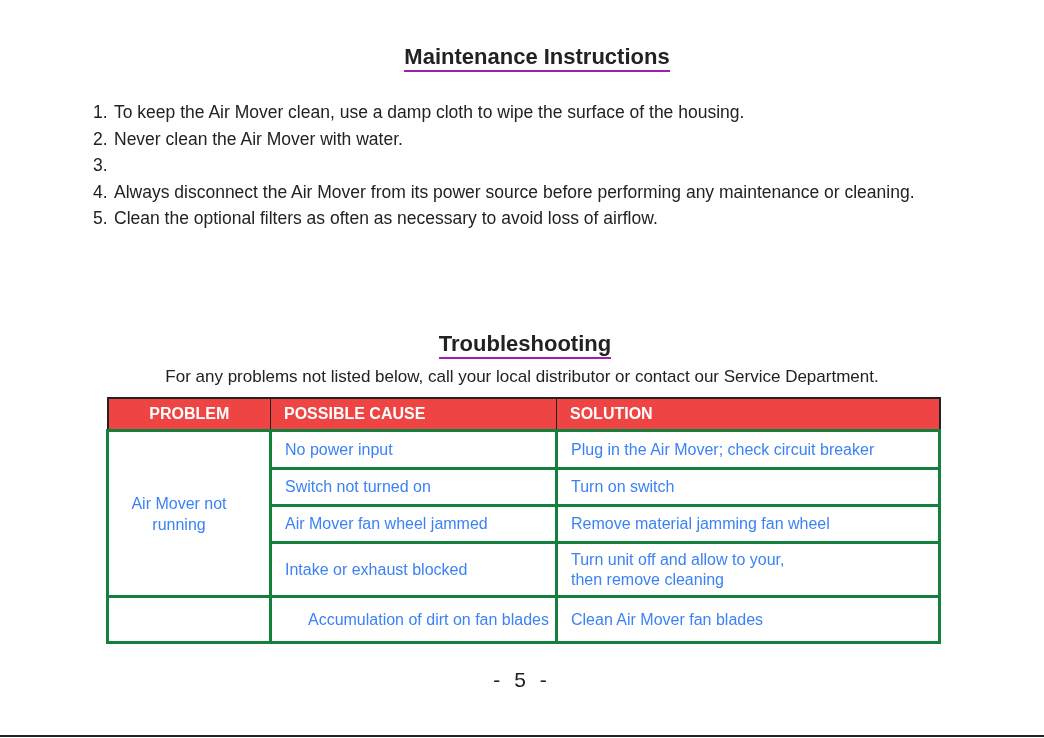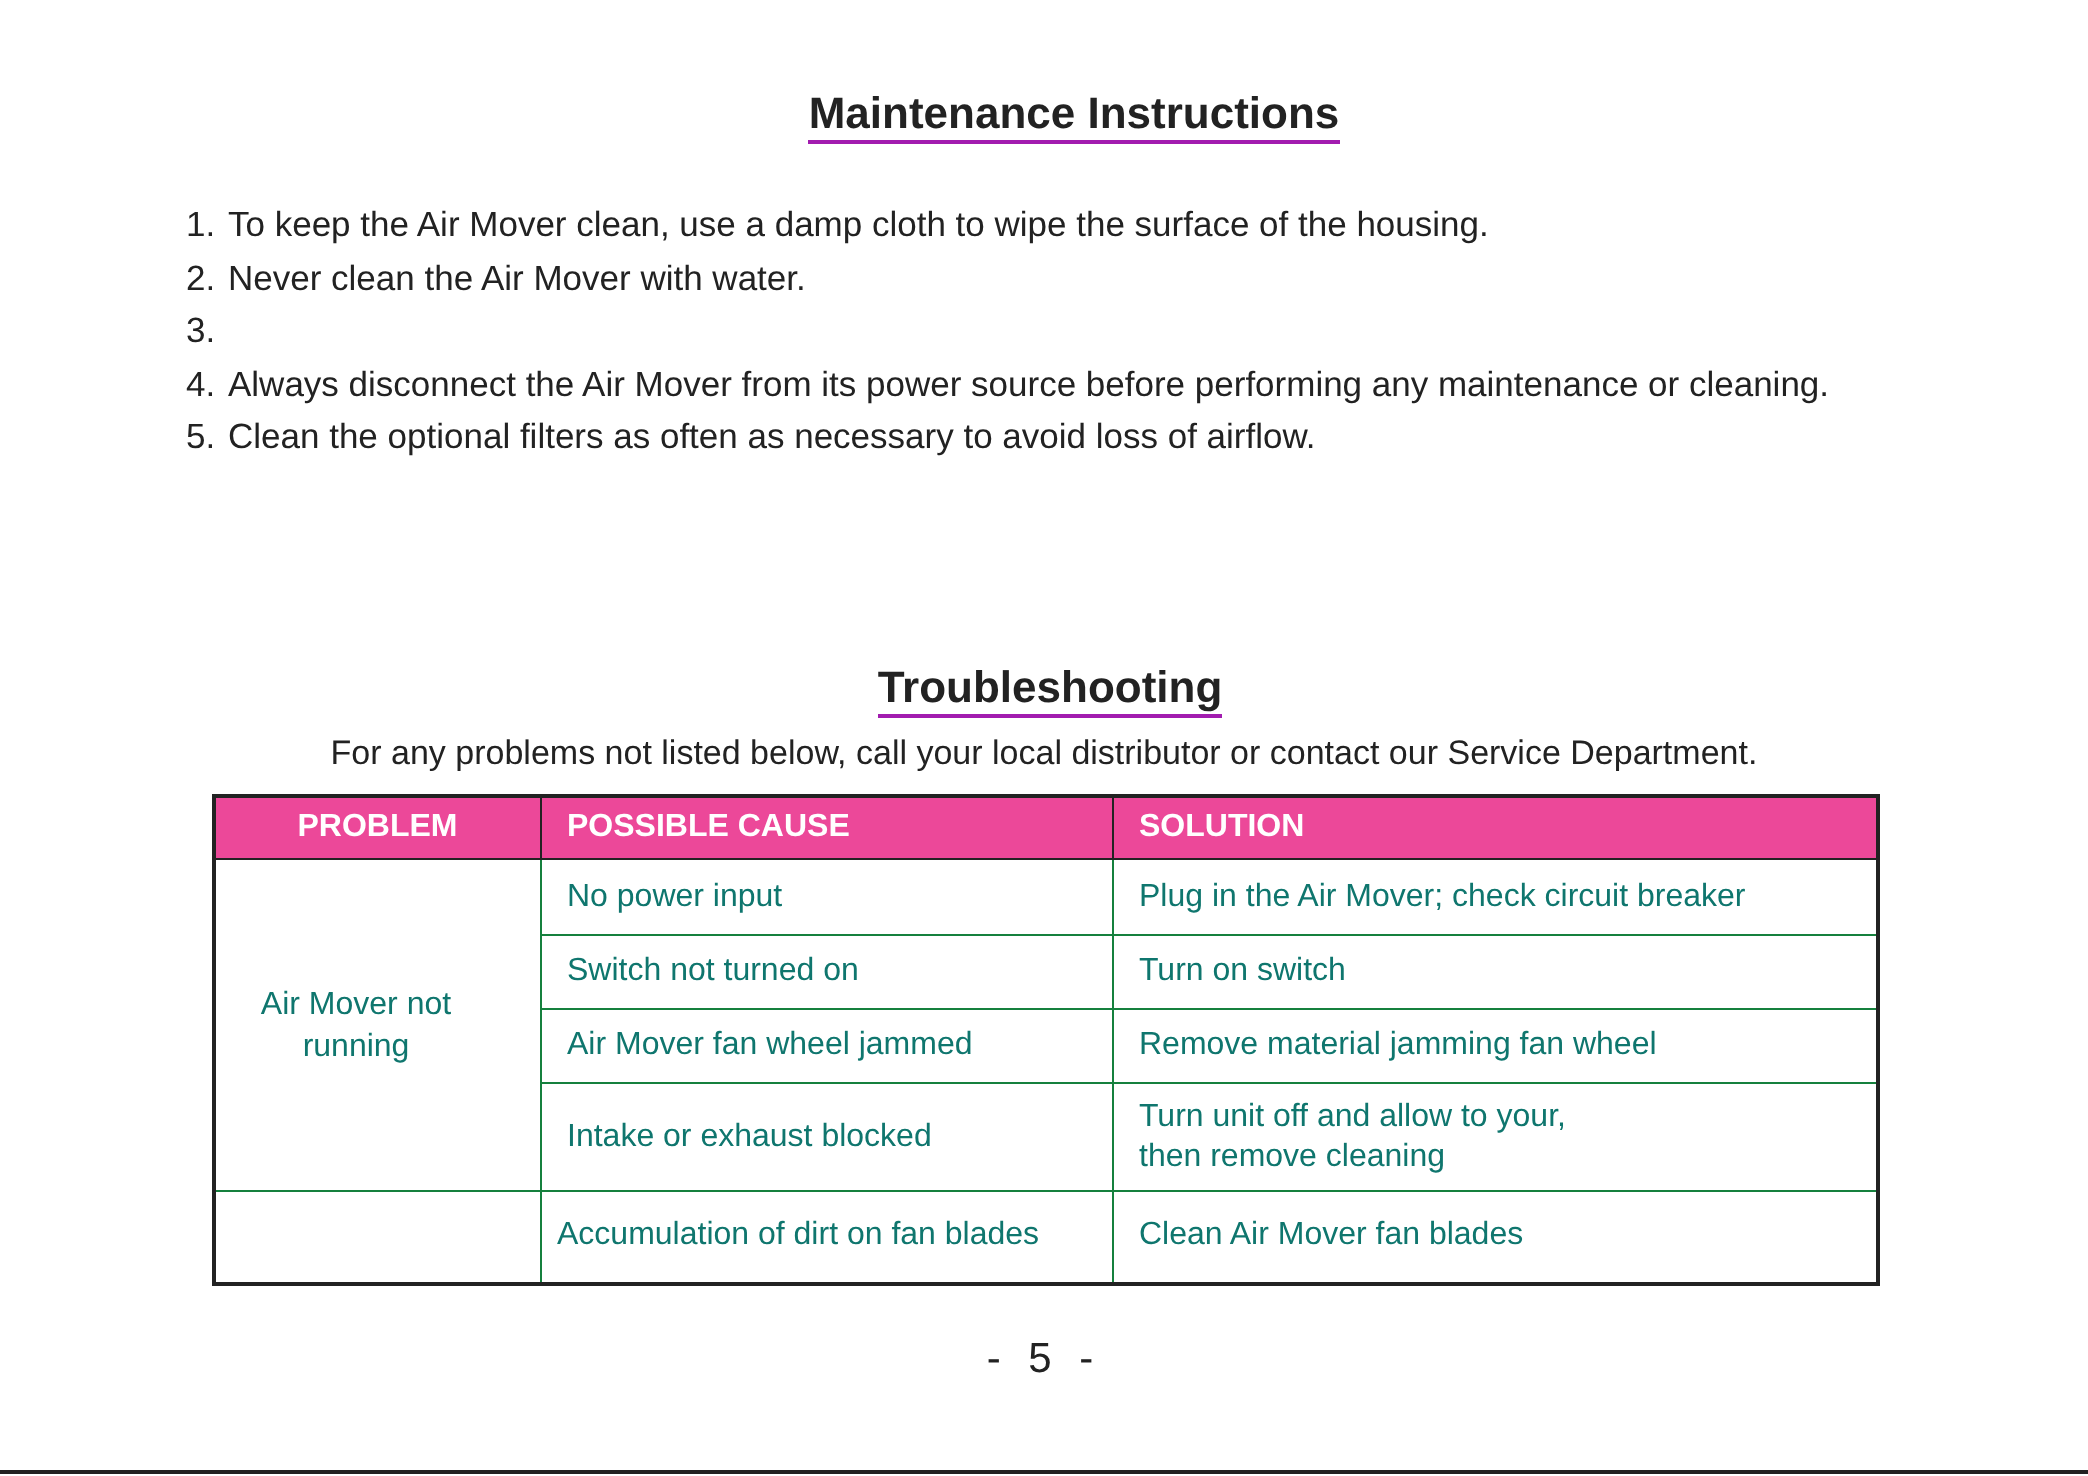--- a/index.html
+++ b/index.html
@@ -11,26 +11,26 @@
     #maint-title { top: 44px; }
     #trouble-title { top: 331px; left: 0; width: 1050px; }
     .list { position: absolute; left: 93px; top: 99px; width: 880px; margin: 0; padding: 0; list-style: none;
             font-size: 17.5px; line-height: 26.5px; }
     .list li { display: flex; }
     .list .num { width: 21px; flex: none; }
     .list .txt { flex: 1; }
     .intro { position: absolute; top: 367px; left: 0; width: 1044px; text-align: center; font-size: 17px; }
     table { position: absolute; left: 106px; top: 397px; width: 832px; border-collapse: collapse;
             border: 2px solid #222; font-size: 16px; table-layout: fixed; }
-    th { background: #ec4899; color: #ffffff; font-weight: bold; text-align: left; height: 30px;
+    th { background: #ef4444; color: #ffffff; font-weight: bold; text-align: left; height: 30px;
          padding: 0 13px; border: 1px solid #222; font-size: 16px; }
     th.c0 { text-align: center; }
-    td { border: 1px solid #15803d; padding: 0 13px; vertical-align: middle; color: #0f766e; margin-left: 48px; }
+    td { border: 3px solid #15803d; padding: 0 13px; vertical-align: middle; color: #3b82f6; margin-left: 48px; }
     td.prob { vertical-align: middle; padding: 0 10px; text-align: center; }
-    td.tight { padding: 0 6px 0 8px; }
+    td.tight { padding: 0 6px 0 8px; text-align: right; }
     .footer-num { position: absolute; top: 668px; left: 0; width: 1044px; text-align: center; font-size: 21px; letter-spacing: 4px; }
     .bottom-rule { position: absolute; left: 0; right: 0; top: 735px; height: 2px; background: #222; }
   </style>
 </head>
 <body>
 
 <div class="title" id="maint-title"><span>Maintenance Instructions</span></div>
 
 <ul class="list">
   <li>

